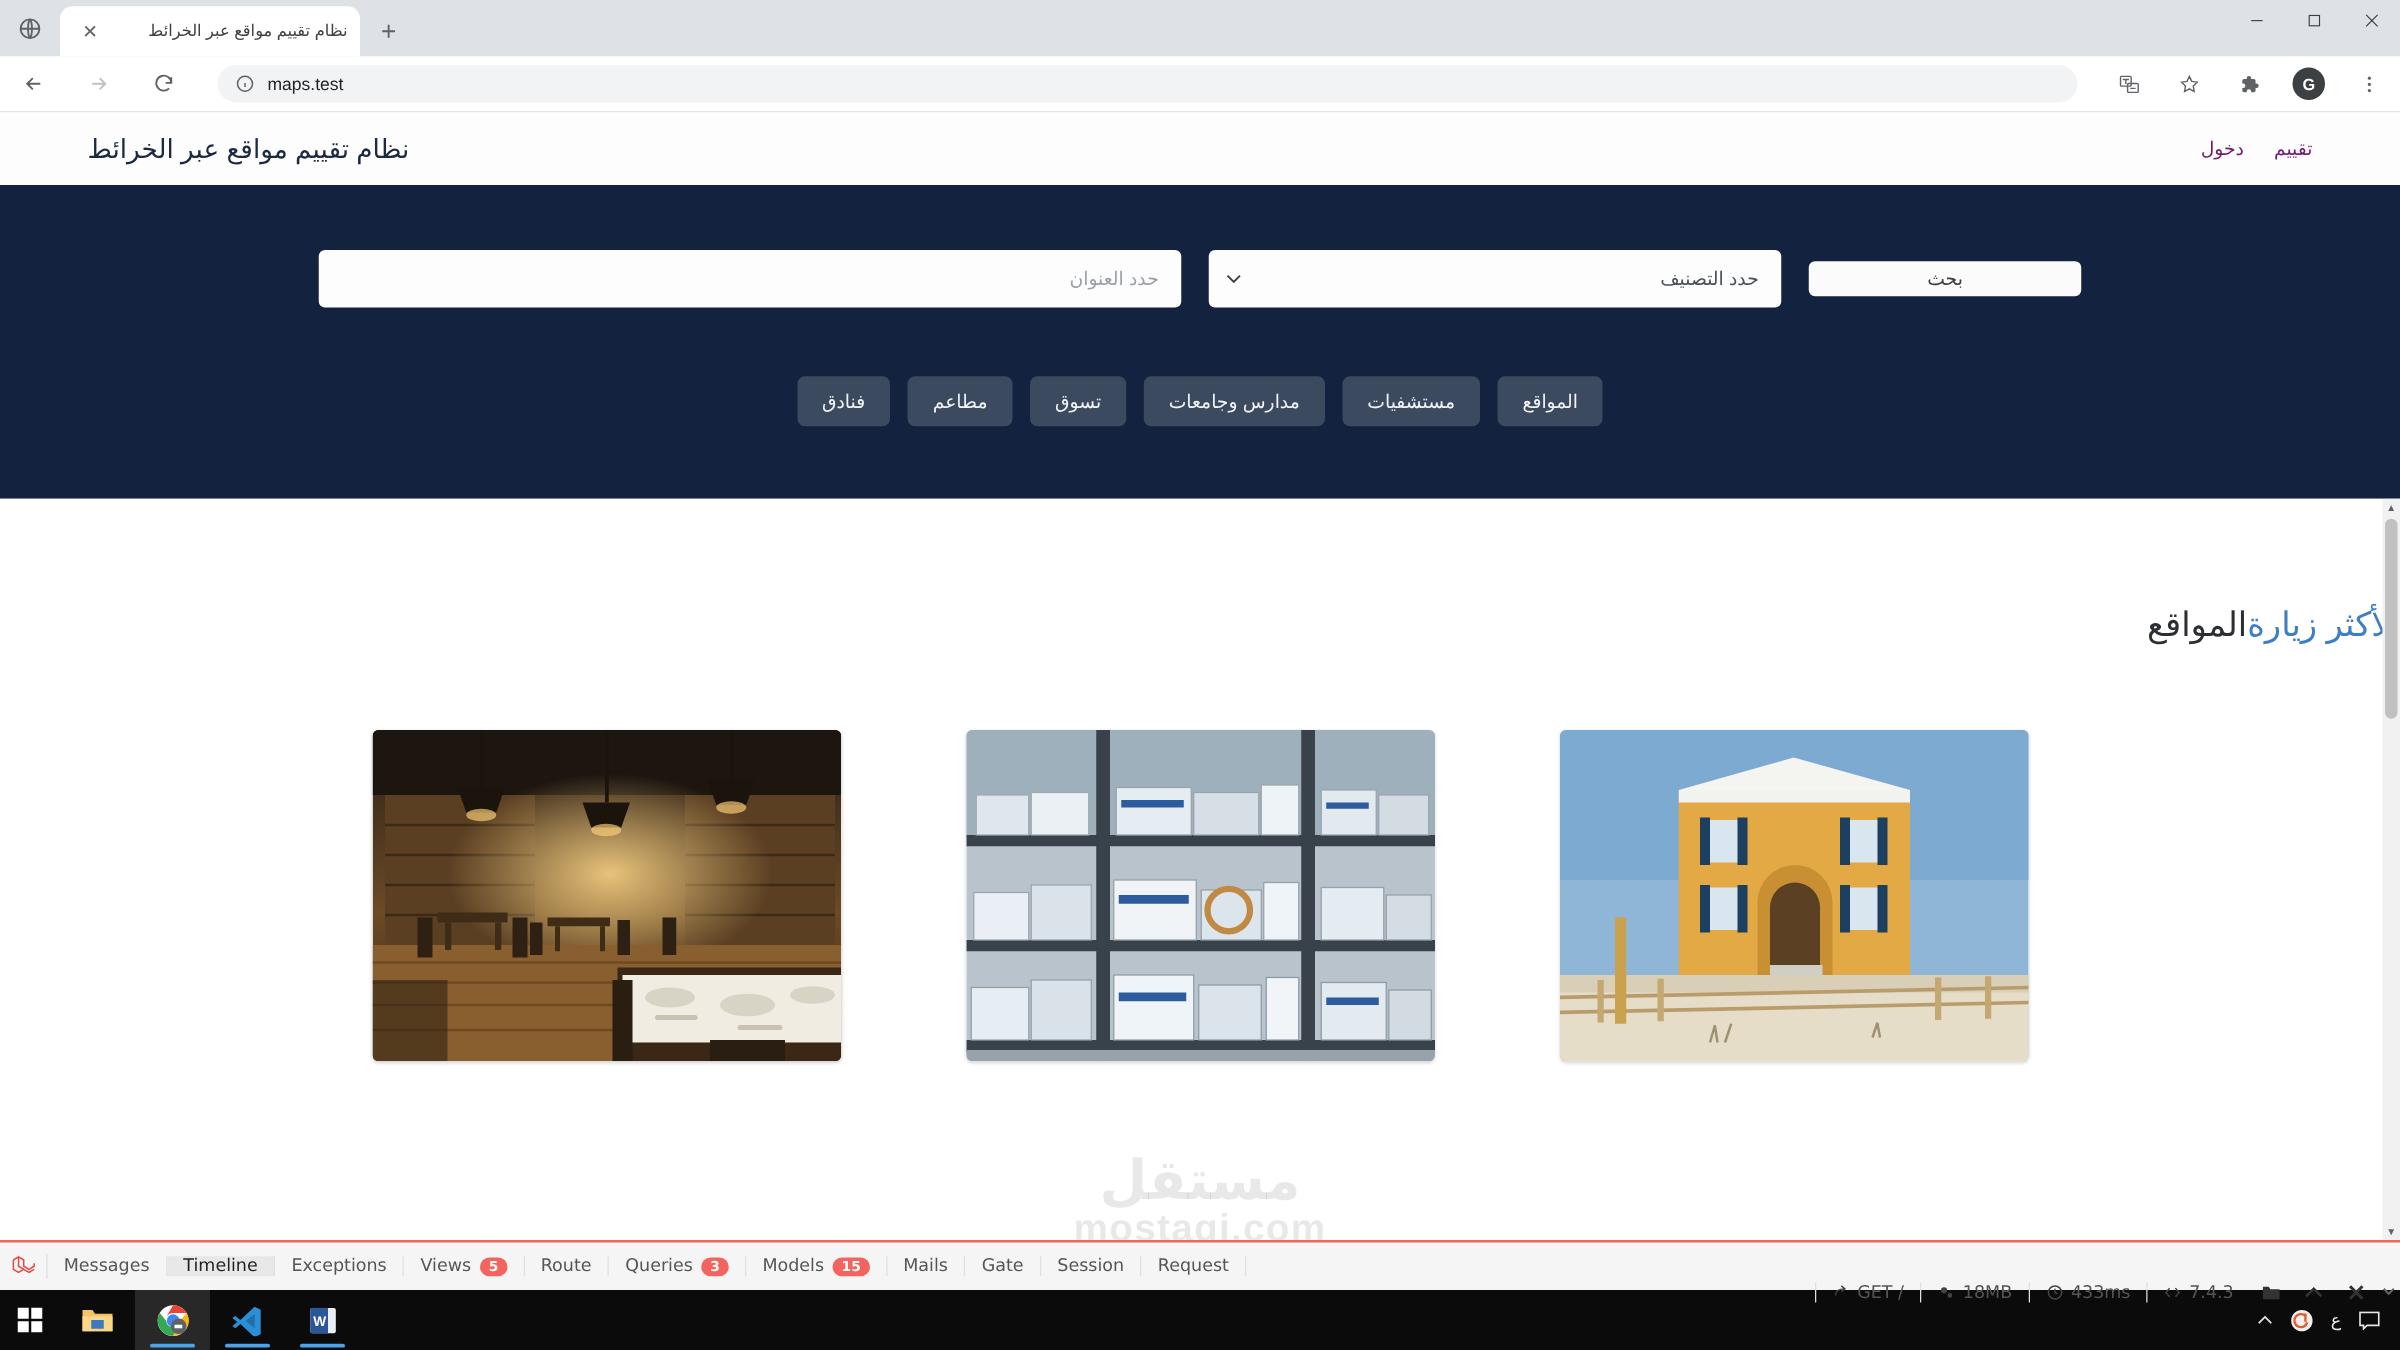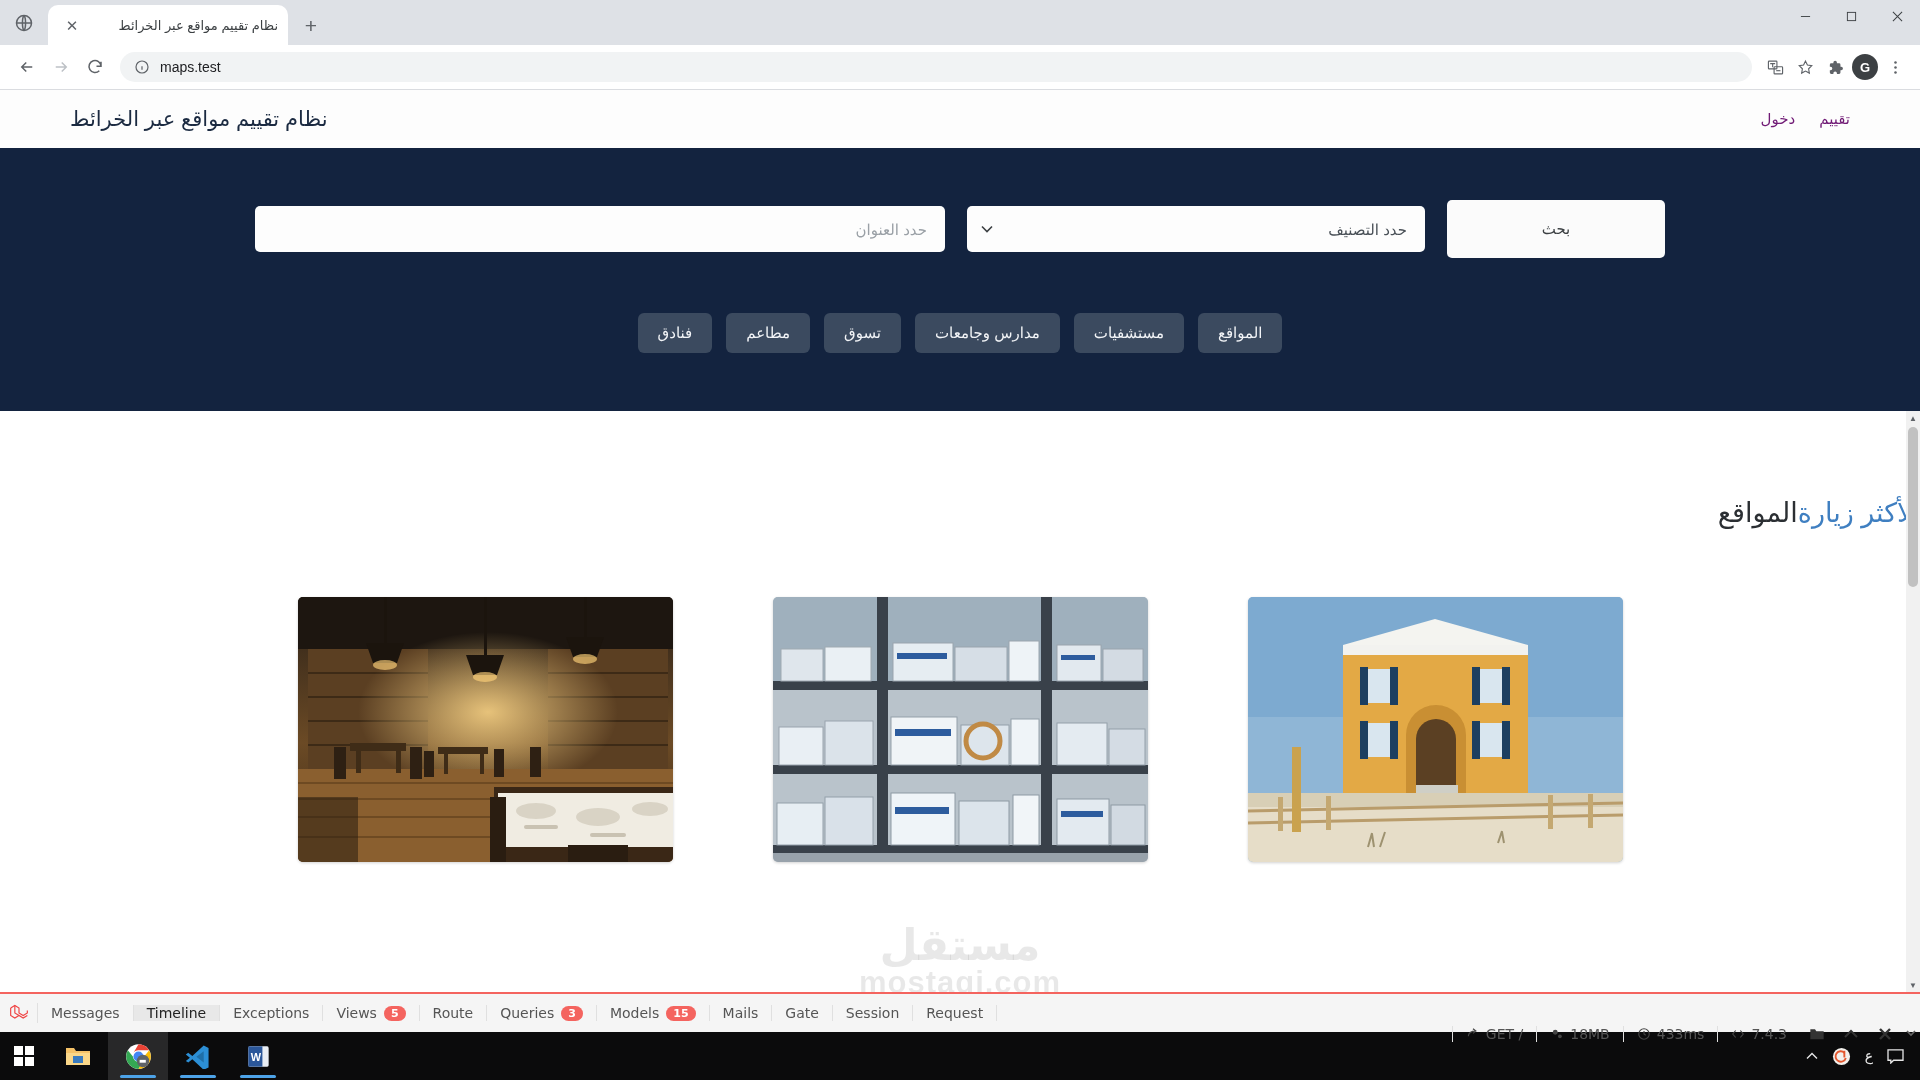--- a/index.html
+++ b/index.html
@@ -47,21 +47,21 @@
     margin-left: auto; display: flex; height: 45px; align-items: flex-start;
   }
   .win-btn {
     width: 46px; height: 32px; display: flex; align-items: center; justify-content: center;
     color: #3c4043;
   }
   .win-btn svg { width: 11px; height: 11px; }
 
   .chrome-toolbar {
     height: 45px; background: #ffffff; display: flex; align-items: center;
-    padding: 0 10px; gap: 0; direction: ltr; flex: 0 0 45px;
+    padding: 0 10px; gap: 18px; direction: ltr; flex: 0 0 45px;
     border-bottom: 1px solid #dadce0;
   }
   .nav-btn {
     width: 34px; height: 34px; display: flex; align-items: center; justify-content: center;
     color: #5f6368; border-radius: 50%;
   }
   .nav-btn.disabled { color: #bdc1c6; }
   .nav-btn svg { width: 18px; height: 18px; }
   .omnibox {
     flex: 1; height: 30px; background: #f1f3f4; border-radius: 16px;
@@ -114,21 +114,21 @@
     width: 100%; height: 46px; background: #fdfdfd; border: none; border-radius: 5px;
     padding: 0 18px; font-size: 15px; color: #495057; text-align: right;
     appearance: none; -webkit-appearance: none; direction: rtl;
     font-family: "Liberation Sans", sans-serif;
   }
   .sel-arrow {
     position: absolute; left: 14px; top: 50%; transform: translateY(-50%);
     pointer-events: none; color: #3c4043; font-size: 12px;
   }
   .btn-search {
-    width: 218px; height: 58px; background: #fbfbfb; border: none; border-radius: 5px;
+    width: 218px; height: 28px; background: #fbfbfb; border: none; border-radius: 5px;
     font-size: 15px; color: #3c4043; font-family: "Liberation Sans", sans-serif;
   }
   .chips-row {
     display: flex; justify-content: center; gap: 14px; margin-top: 55px;
   }
   .chip {
     background: #3b4a5f; color: #f2f4f7; border: none; border-radius: 6px;
     height: 40px; padding: 0 20px; font-size: 15px;
     font-family: "Liberation Sans", sans-serif;
   }

